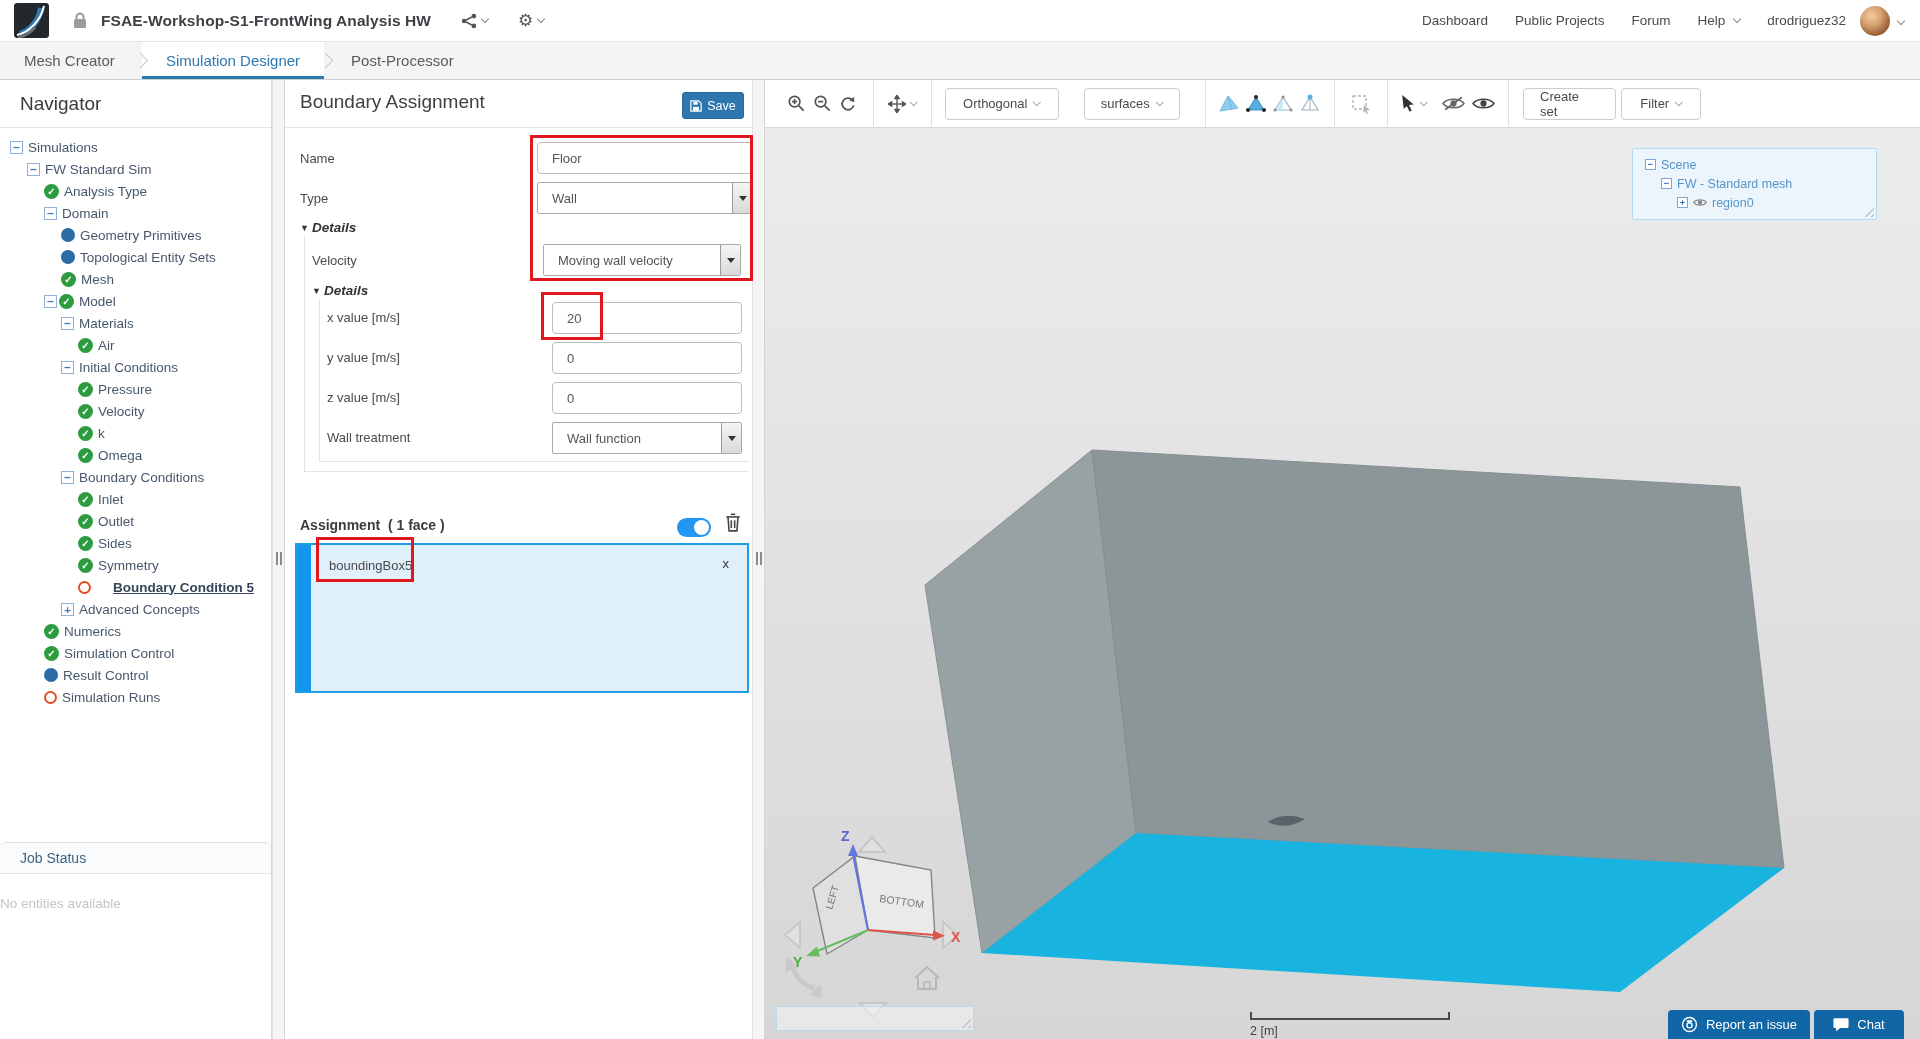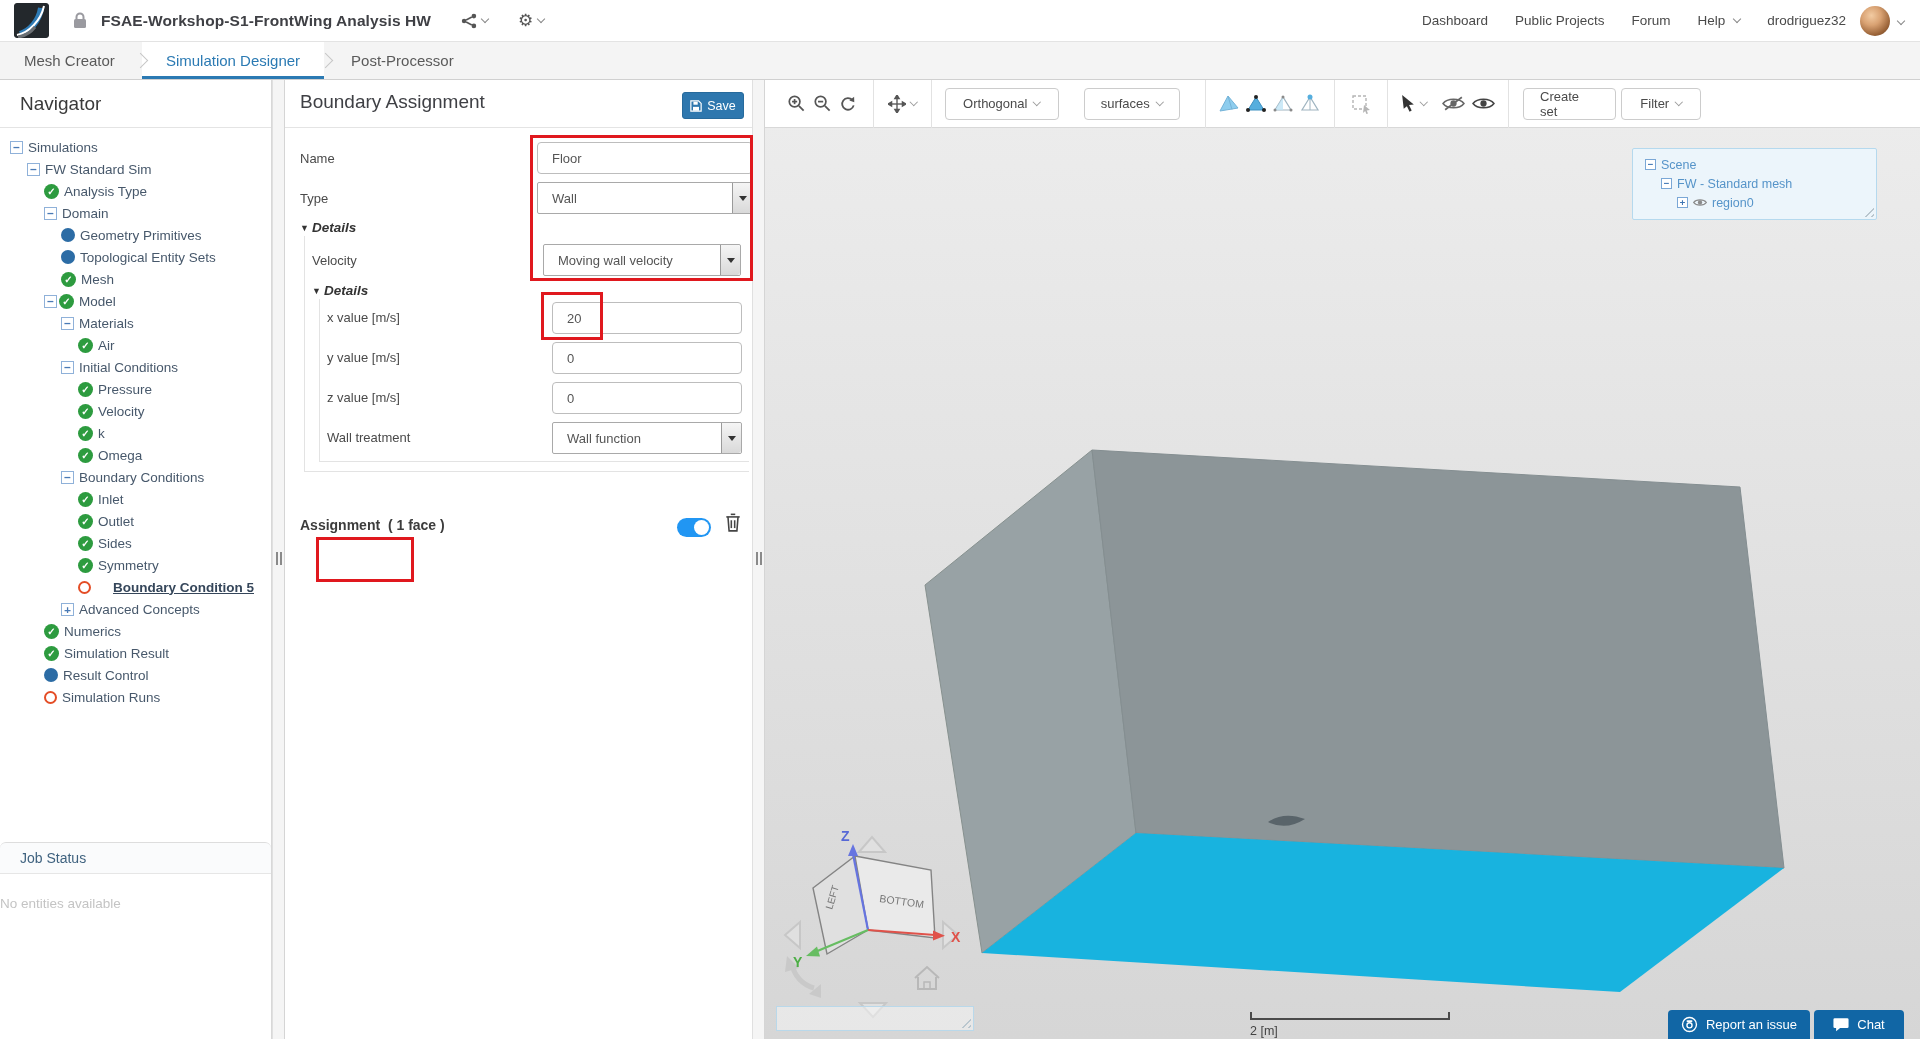--- a/index.html
+++ b/index.html
@@ -237,21 +237,21 @@
       <div class="trow" style="padding-left: 61px;">
         <span class="t-exp">+</span>
         <span class="lbl">Advanced Concepts</span>
       </div>
       <div class="trow" style="padding-left: 44px;">
         <span class="t-check">✓</span>
         <span class="lbl">Numerics</span>
       </div>
       <div class="trow" style="padding-left: 44px;">
         <span class="t-check">✓</span>
-        <span class="lbl">Simulation Result</span>
+        <span class="lbl">Simulation Control</span>
       </div>
       <div class="trow" style="padding-left: 44px;">
         <span class="t-dot"></span>
         <span class="lbl">Result Control</span>
       </div>
       <div class="trow" style="padding-left: 44px;">
         <span class="t-ring"></span>
         <span class="lbl">Simulation Runs</span>
       </div>
     </div>
@@ -333,20 +333,25 @@
     </div>
   <span class="trash">
     <svg width="16" height="19" viewBox="0 0 14 17" fill="none" stroke="#444" stroke-width="1.4">
       <path d="M1 3.5 h12"></path>
         <path d="M5 1.2 h4"></path>
       <path d="M2.5 3.5 l1 12.5 h7 l1 -12.5"></path>
       <line x1="5.5" y1="6.5" x2="5.5" y2="13.5"></line>
         <line x1="8.5" y1="6.5" x2="8.5" y2="13.5"></line>
     </svg>
   </span>
+  <div class="assign-box">
+    <div class="assign-stripe"></div>
+    <span class="assign-item-label">boundingBox5</span>
+    <span class="assign-x">x</span>
+  </div>
 </div>
 <div class="gutter" style="left:752px">
     <span class="grip"></span>
   </div>
 
 <div class="viewport">
 
   <div class="vtoolbar">
     <span class="vt-ico" style="margin-left:18px; width:26px">
       <svg width="19" height="19" viewBox="0 0 20 20" fill="none" stroke="#555" stroke-width="1.8">

